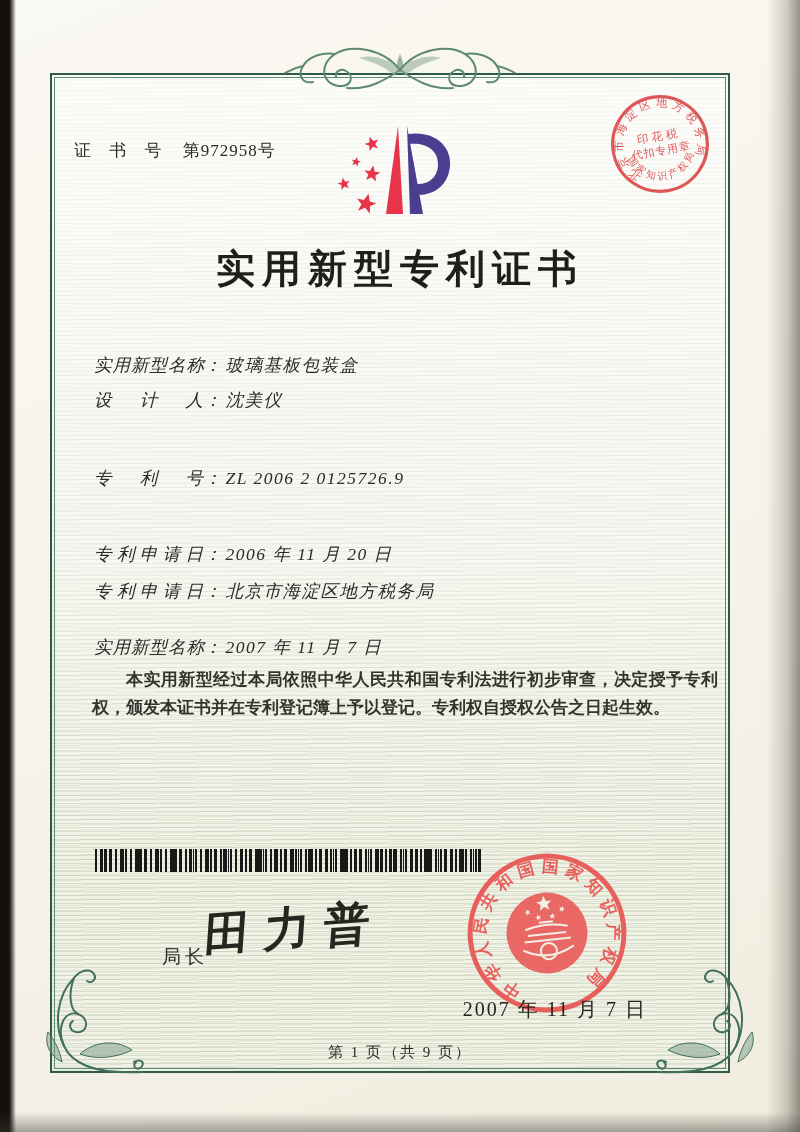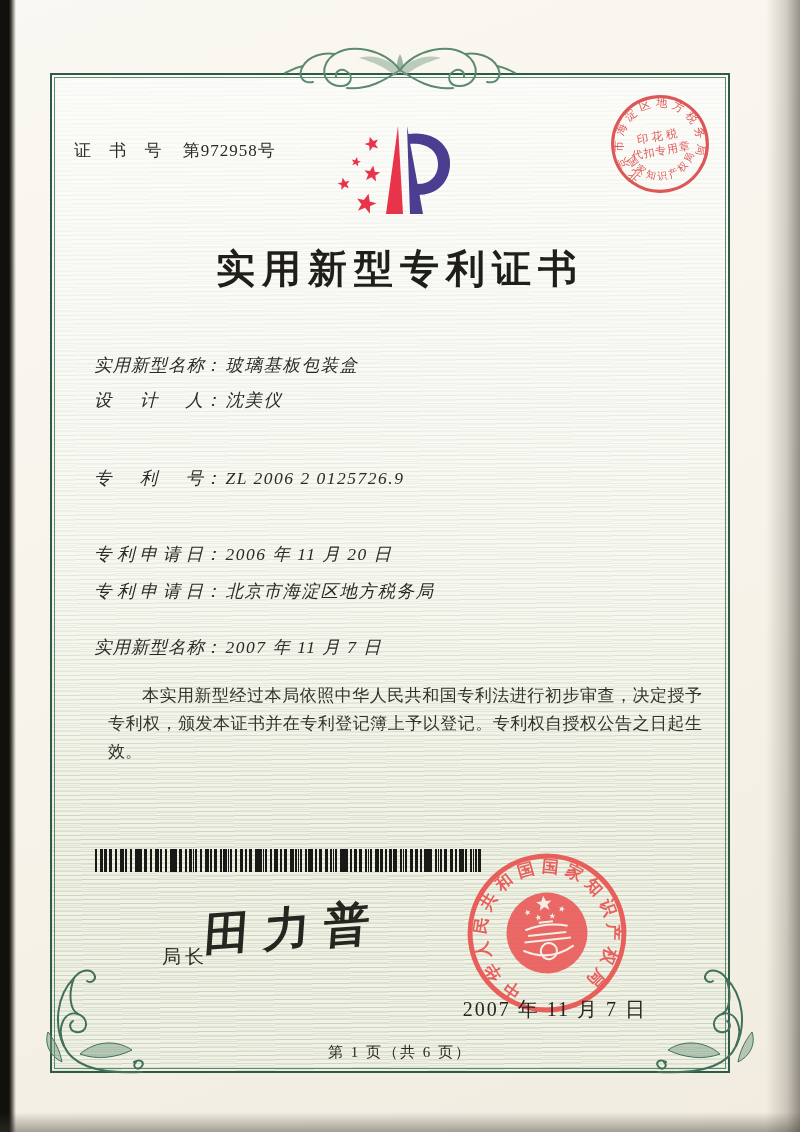--- a/index.html
+++ b/index.html
@@ -43,21 +43,21 @@
   .title{position:absolute;left:0;top:242px;width:800px;margin:0;text-align:center;
     font-size:39px;font-weight:700;letter-spacing:7px;color:#1f1e1a;z-index:6;}
   .fields{position:absolute;left:94px;top:0;z-index:6;font-size:17.5px;}
   .frow{position:absolute;left:0;white-space:nowrap;font-style:italic;}
   .frow .flabel{display:inline-block;width:110px;text-align:justify;text-align-last:justify;letter-spacing:1px;}
   .frow .fcolon{margin:0 4px 0 0;}
   .frow .fvalue{letter-spacing:1.5px;}
   .f0{top:353px;} .f1{top:388px;} .f2{top:466px;} .f3{top:542px;} .f4{top:579px;} .f5{top:635px;}
   .bodytext{position:absolute;left:92px;top:666px;width:626px;z-index:6;
     font-size:17px;line-height:28px;text-align:justify;color:#33322c;}
-  .bodytext p{margin:16px;text-indent:2em;}
+  .bodytext p{margin:0;text-indent:2em;font-weight:bold;}
   .barcode{position:absolute;left:95px;top:849px;width:386px;height:23px;z-index:6;
     background-image:
       repeating-linear-gradient(90deg,#181816 0 2px,rgba(0,0,0,0) 2px 5px),
       repeating-linear-gradient(90deg,#181816 0 1px,rgba(0,0,0,0) 1px 7px),
       repeating-linear-gradient(90deg,rgba(0,0,0,0) 0 9px,#181816 9px 12px,rgba(0,0,0,0) 12px 17px);}
   .sig-title{position:absolute;left:162px;top:944px;font-size:19px;letter-spacing:4px;z-index:6;}
   .sig-name{position:absolute;left:204px;top:898px;font-size:46px;font-weight:600;
     letter-spacing:14px;color:#26251f;transform:rotate(-4deg) skewX(-8deg);z-index:6;}
   .seal{position:absolute;left:461px;top:847px;z-index:8;transform:rotate(-6deg);opacity:.9;}
   .seal-date{position:absolute;left:455px;top:996px;width:200px;text-align:center;
@@ -206,18 +206,18 @@
         <path d="M66 86 H104"></path>
         <path d="M62 92 H108"></path>
         <path d="M78 74 H92"></path>
         <circle cx="85" cy="103" r="8"></circle>
         <path d="M60 100 Q85 114 110 100"></path>
       </g>
     </g>
   </svg>
   <div class="seal-date">2007 年 11 月 7 日</div>
 
-  <div class="footer">第 1 页（共 6 页）</div>
+  <div class="footer">第 1 页（共 9 页）</div>
 
   <div class="edge-left"></div>
   <div class="edge-right"></div>
   <div class="edge-bottom"></div>
 </div>
 
 </body></html>

